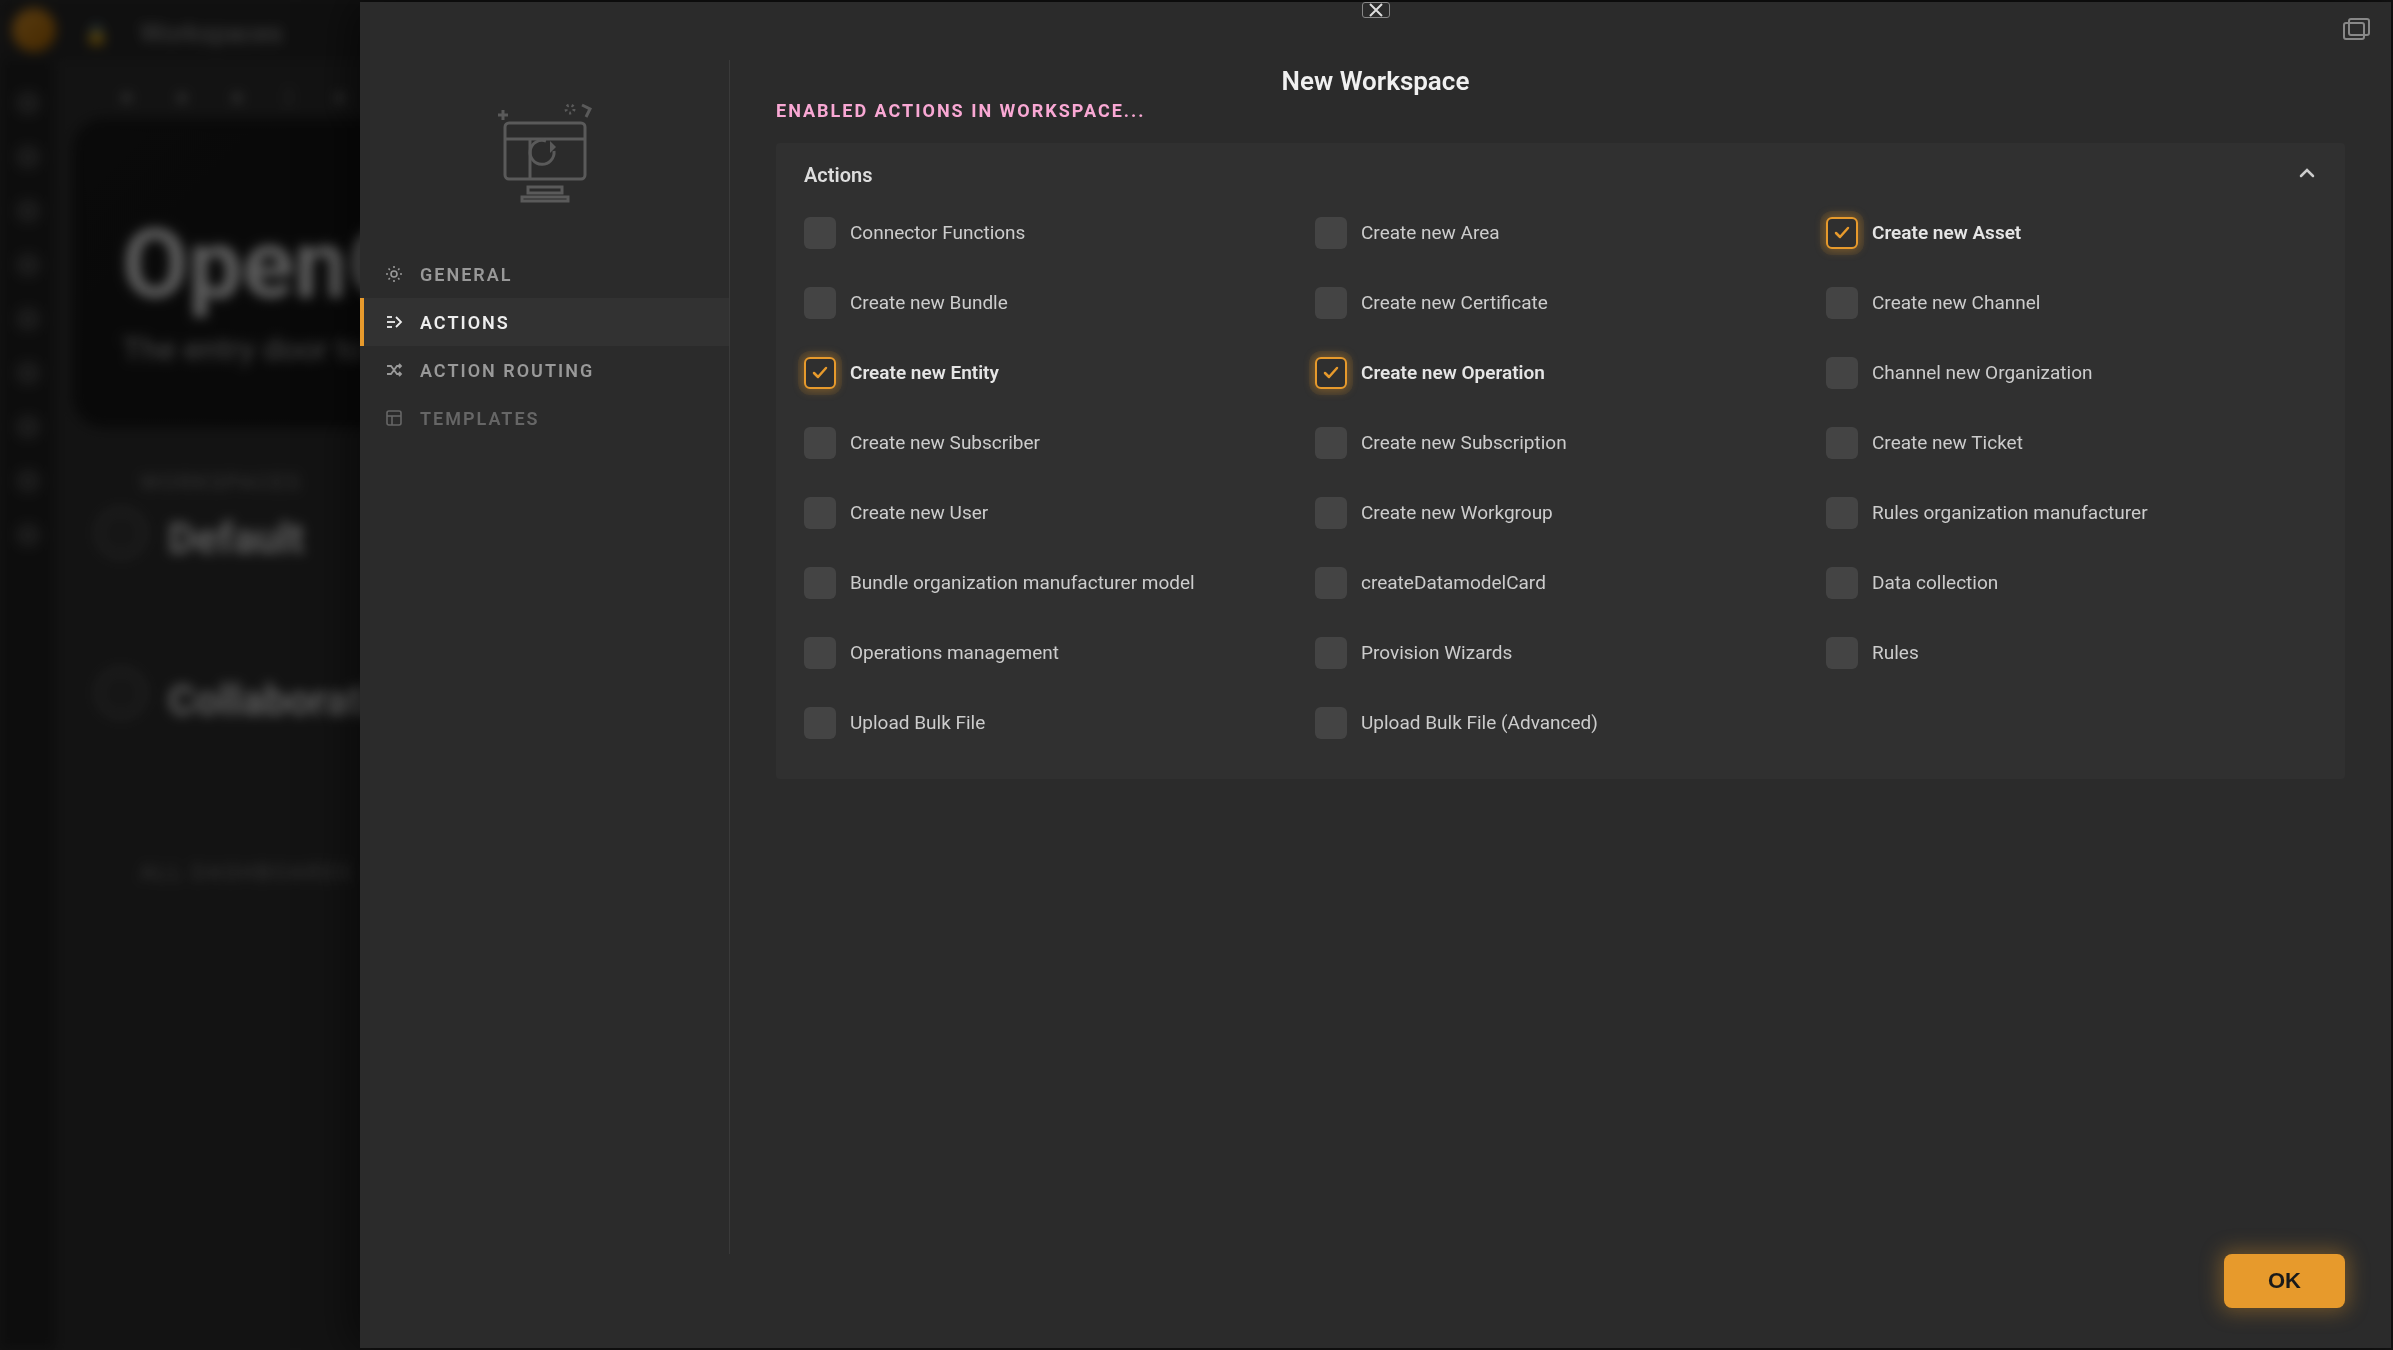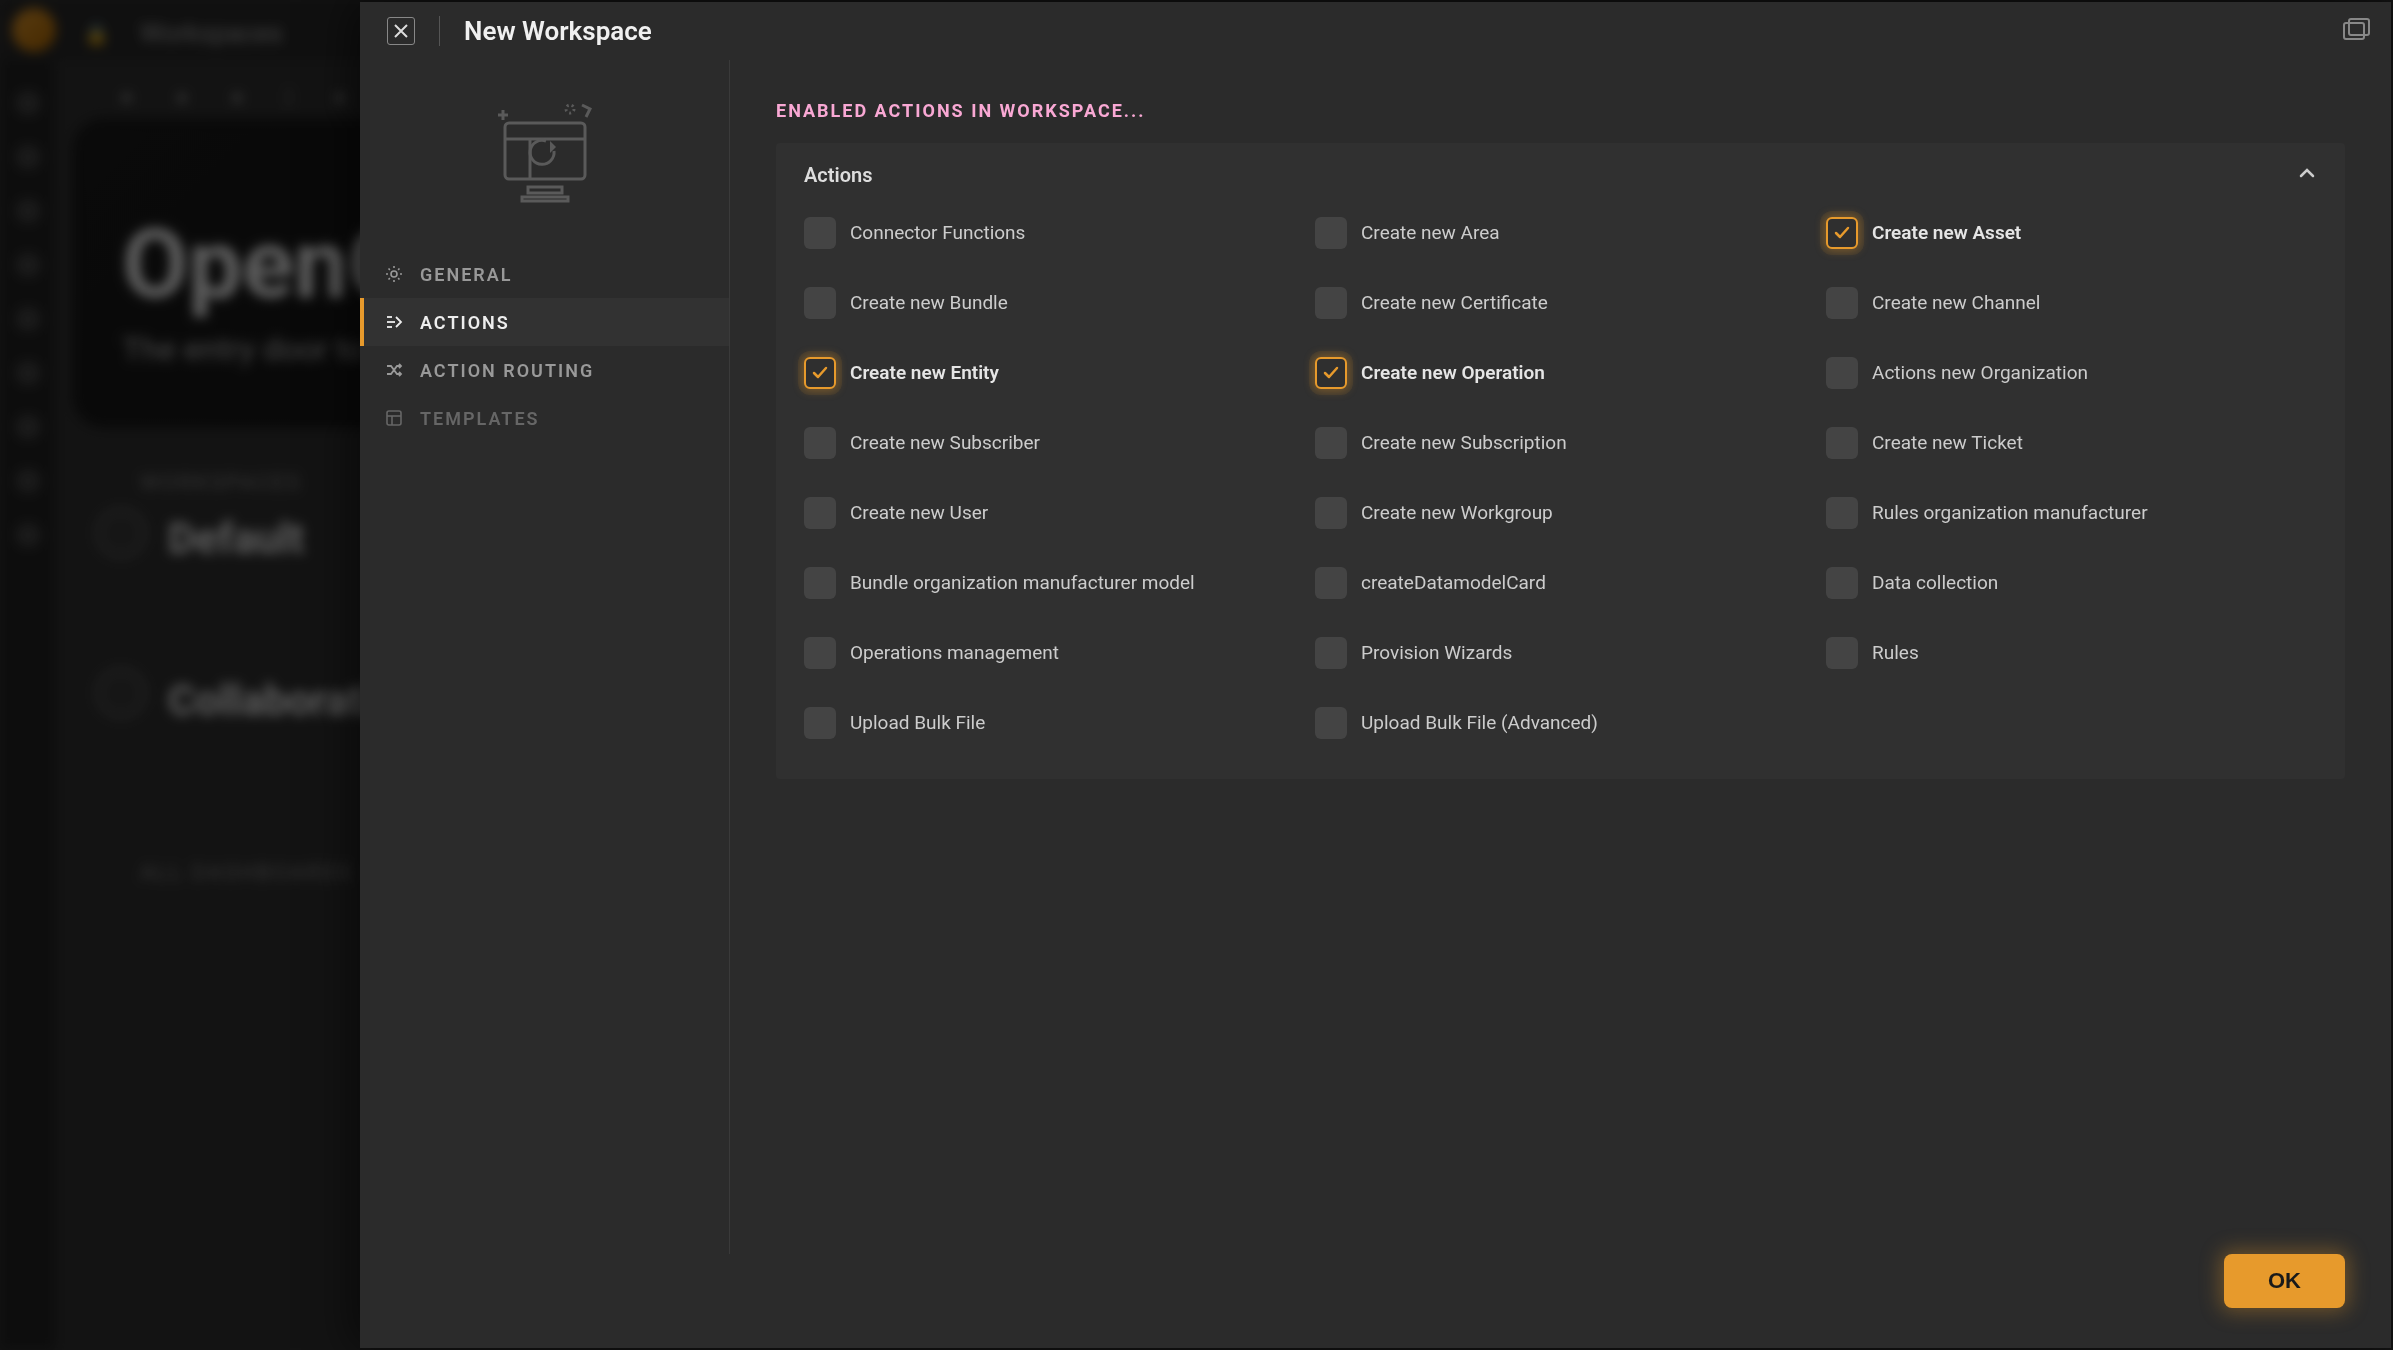--- a/index.html
+++ b/index.html
@@ -122,20 +122,21 @@
     box-shadow: -10px 0 40px rgba(0,0,0,0.5);
   }
 
   .modal-header {
     display: flex;
     align-items: center;
     height: 58px;
     padding: 0 27px;
     gap: 24px;
     border-bottom: 1px solid transparent;
+    flex-direction: column;
   }
   .close-btn {
     width: 28px; height: 28px;
     display: flex; align-items: center; justify-content: center;
     color: #ddd;
     cursor: pointer;
     border: 1px solid #888;
     border-radius: 3px;
     font-size: 18px;
   }
@@ -453,21 +454,21 @@
             <div class="action checked">
               <div class="checkbox">
                 <svg viewBox="0 0 18 18">
                   <path d="M3 9 l4 4 l8 -9" stroke="currentColor" stroke-width="2.5" fill="none" stroke-linecap="round" stroke-linejoin="round"></path>
                 </svg>
               </div>
               <span class="label">Create new Operation</span>
             </div>
             <div class="action">
               <div class="checkbox"></div>
-              <span class="label">Actions new Organization</span>
+              <span class="label">Channel new Organization</span>
             </div>
             <div class="action">
               <div class="checkbox"></div>
               <span class="label">Create new Subscriber</span>
             </div>
             <div class="action">
               <div class="checkbox"></div>
               <span class="label">Create new Subscription</span>
             </div>
             <div class="action">

